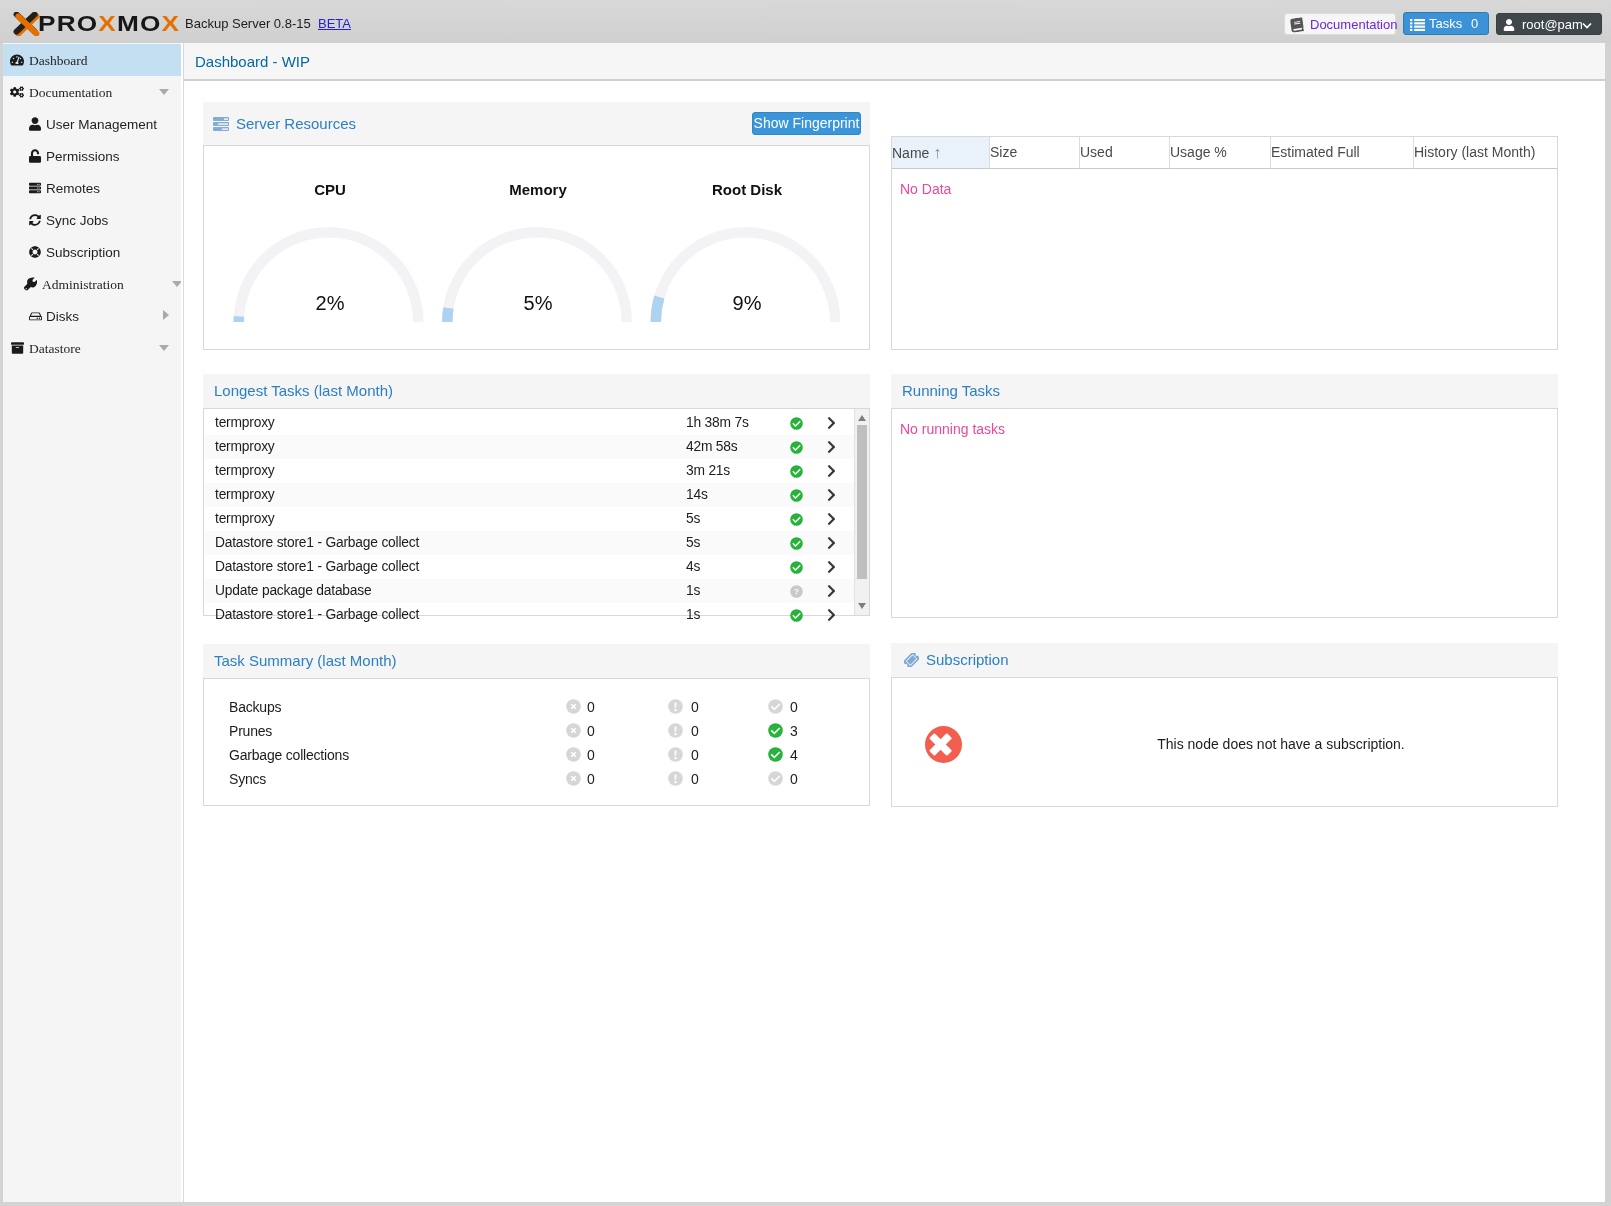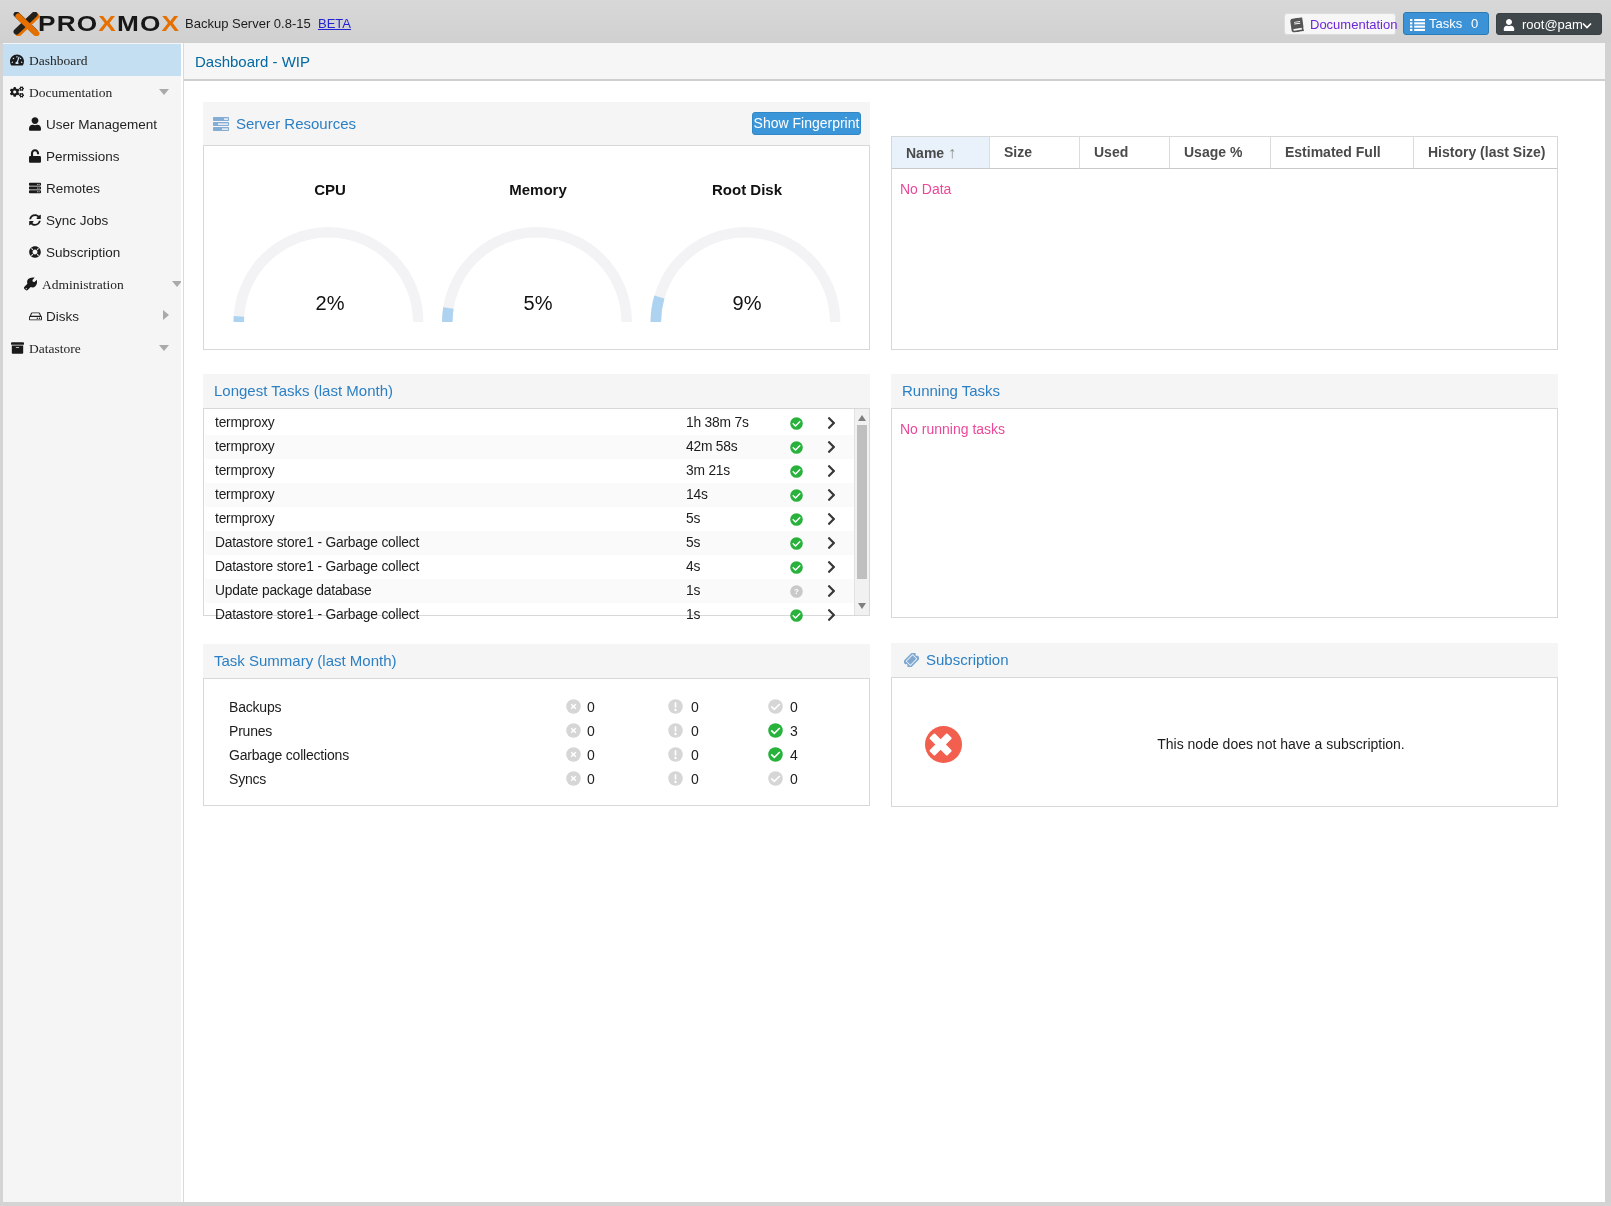--- a/index.html
+++ b/index.html
@@ -44,21 +44,21 @@
 #maincontent { position:absolute; left:183px; top:81px; width:1422px; height:1121px; background:#fff; border-left:1px solid #dadada; }
 
 
 .panel { position:absolute; }
 .ph { position:absolute; left:0; top:0; right:0; background:#f5f5f5; }
 .ph .t { position:absolute; font-size:15px; color:#2b7fc4; }
 .pb { position:absolute; left:0; right:0; bottom:0; background:#fff; border:1px solid #d8d8d8; }
 
 .gtitle { top:35px; text-align:center; font-size:15px; font-weight:bold; color:#111; }
 .gval { top:146px; text-align:center; font-size:20px; color:#111; }
-.gh { position:absolute; top:0; height:32px; border-right:1px solid #dcdcdc; border-bottom:1px solid #c9c9c9; font-size:14px; color:#4a4a4a; line-height:31px; padding-left:14px;font-weight:bold; }
+.gh { position:absolute; top:0; height:32px; border-right:1px solid #dcdcdc; border-bottom:1px solid #c9c9c9; font-size:14px; color:#4a4a4a; line-height:31px; padding-left:0; }
 .nodata { font-size:14px; color:#ec4899; }
 .trow { position:absolute; left:1px; height:24px; font-size:13.8px; letter-spacing:-0.2px; color:#1c1c1c; line-height:24px; }
 .trow .nm { position:absolute; left:10px; }
 .trow .du { position:absolute; left:481px; }
 .sumrow { position:absolute; font-size:14px; letter-spacing:-0.2px; color:#1c1c1c; height:24px; line-height:24px; }
 </style>
 </head>
 <body>
 
 <div id="topbar">
@@ -217,21 +217,21 @@
   </div>
 </div>
 
 <div class="panel" style="left:891px; top:102px; width:667px; height:248px;">
   <div class="pb" style="top:34px;">
     <div class="gh" style="left:0px; width:98px; background:#e9f2fa;">Name <span style="color:#8a8a8a; font-size:16px;">↑</span></div>
     <div class="gh" style="left:98px; width:90px;">Size</div>
     <div class="gh" style="left:188px; width:90px;">Used</div>
     <div class="gh" style="left:278px; width:101px;">Usage %</div>
     <div class="gh" style="left:379px; width:143px;">Estimated Full</div>
-    <div class="gh" style="left:522px; width:143px; border-right:none;">History (last Size)</div>
+    <div class="gh" style="left:522px; width:143px; border-right:none;">History (last Month)</div>
     <div class="abs nodata" style="left:8px; top:44px;">No Data</div>
   </div>
 </div>
 
 <div class="panel" style="left:203px; top:374px; width:667px; height:242px;">
   <div class="ph" style="height:34px;">
     <div class="t" style="left:11px; top:8px;">Longest Tasks (last Month)</div>
   </div>
   <div class="pb" style="top:34px;">
     <div class="trow" style="top:2px; width:649px;">

